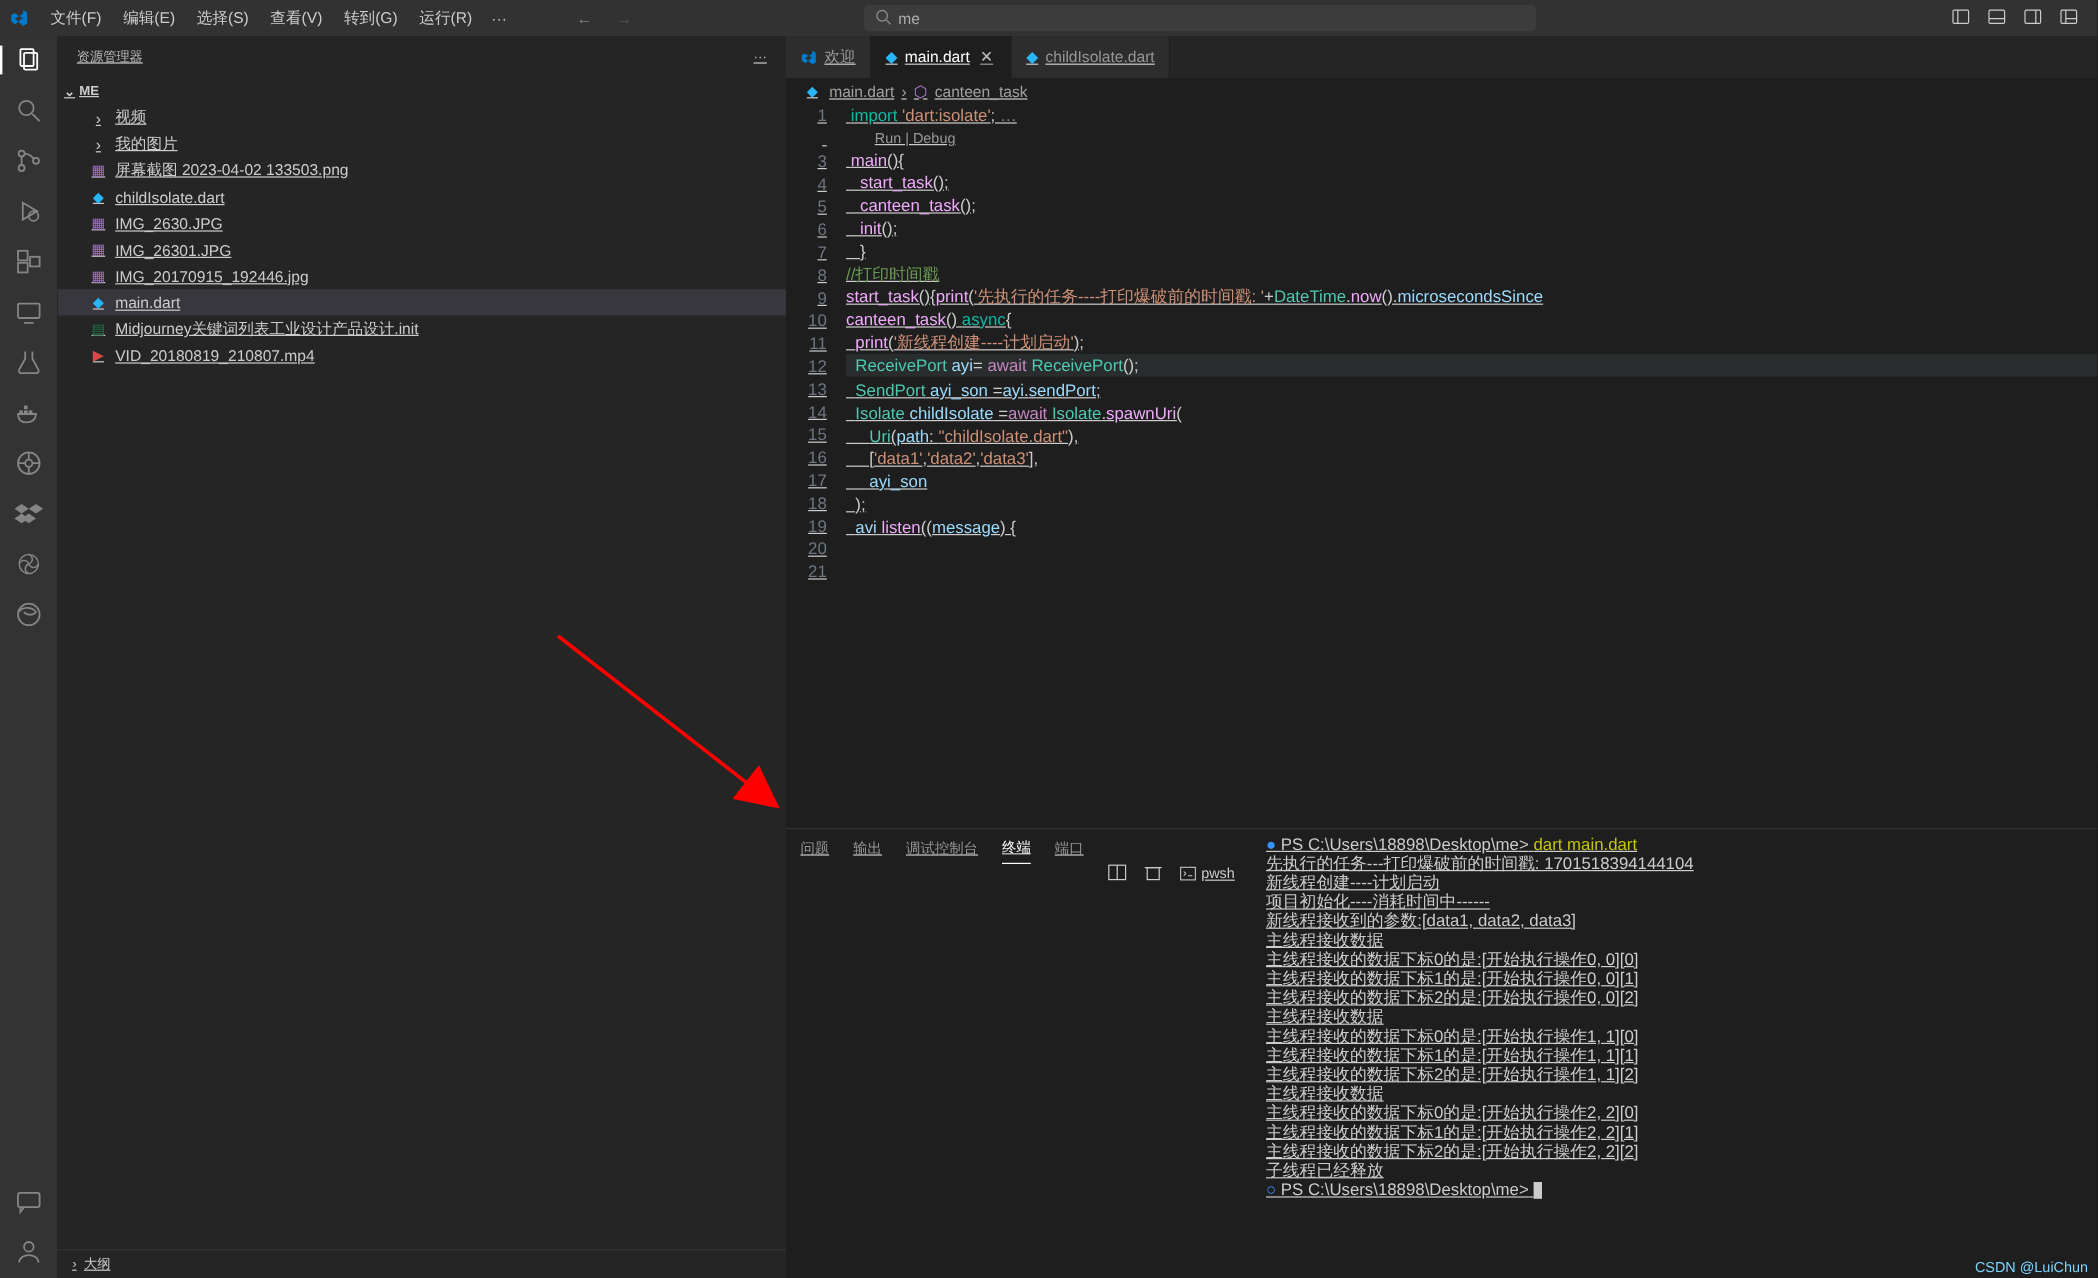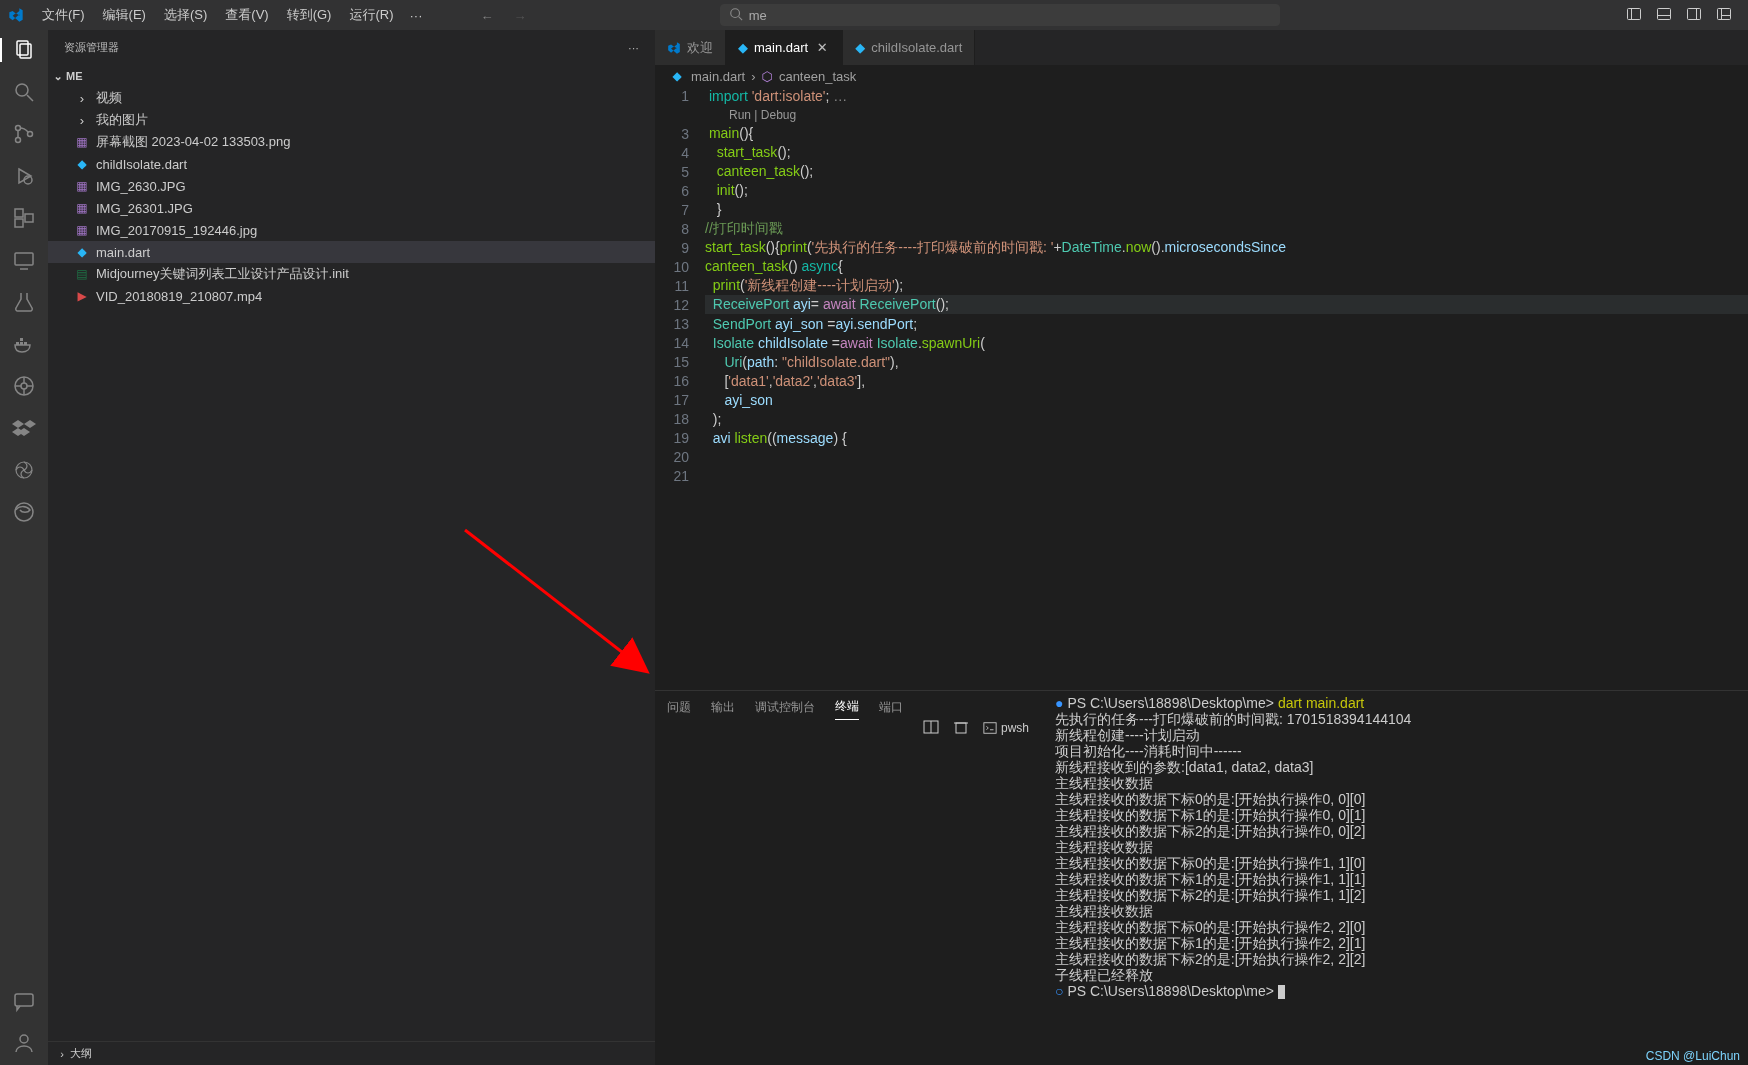--- a/index.html
+++ b/index.html
@@ -6,21 +6,21 @@
 body { background:#1e1e1e; color:#cccccc; width:1748px; height:1065px; overflow:hidden; font-size:13px; position:relative; }
 .title-bar { height:30px; background:#323233; display:flex; align-items:center; padding:0 8px; }
 .vs-logo { width:16px; height:16px; margin-right:10px; }
 .menu-items { display:flex; gap:2px; }
 .menu-item { padding:4px 8px; cursor:pointer; color:#ccc; }
 .menu-ellipsis { padding:4px 8px; cursor:pointer; }
 .nav-arrows { display:flex; gap:20px; margin-left:50px; margin-right:20px; color:#858585; }
 .search-box { flex:0 0 560px; height:22px; background:#3c3c3c; border:1px solid #3c3c3c; border-radius:4px; display:flex; align-items:center; padding:0 8px; color:#aaa; margin:0 auto; }
 .search-icon { margin-right:6px; opacity:0.7; }
 .title-right { margin-left:auto; display:flex; gap:14px; padding-right:8px; color:#ccc; }
-.main { display:flex; height:calc(100% - 30px); }
+.main { display:flex; height:calc(100% - 30px);text-decoration:underline; }
 .activity-bar { width:48px; background:#333333; display:flex; flex-direction:column; align-items:center; padding-top:8px; gap:18px; }
 .activity-item { width:24px; height:24px; display:flex; align-items:center; justify-content:center; color:#858585; cursor:pointer; position:relative; }
 .activity-item.active { color:#fff; }
 .activity-item.active::before { content:""; position:absolute; left:-12px; width:2px; height:24px; background:#fff; }
 .activity-bottom { margin-top:auto; padding-bottom:10px; display:flex; flex-direction:column; gap:18px; align-items:center; }
 .sidebar { width:607px; background:#252526; display:flex; flex-direction:column; }
 .sidebar-header { height:35px; display:flex; align-items:center; padding:0 16px; font-size:11px; color:#bbb; justify-content:space-between; }
 .explorer-tree { flex:1; overflow:auto; font-size:13px; }
 .tree-folder { height:22px; display:flex; align-items:center; padding-left:4px; cursor:pointer; }
 .tree-folder.root { font-weight:600; font-size:11px; padding-left:2px; }
@@ -33,21 +33,21 @@
 .tab { height:35px; display:flex; align-items:center; padding:0 12px; gap:6px; background:#2d2d2d; cursor:pointer; border-right:1px solid #1e1e1e; color:#969696; font-size:13px; }
 .tab.active { background:#1e1e1e; color:#fff; }
 .tab-close { width:16px; height:16px; display:flex; align-items:center; justify-content:center; border-radius:3px; opacity:0.7; }
 .breadcrumb { height:22px; display:flex; align-items:center; padding:0 14px; gap:6px; color:#a0a0a0; font-size:13px; }
 .code-area { flex:1; display:flex; overflow:hidden; position:relative; }
 .gutter { width:50px; text-align:right; padding-right:16px; color:#6e7681; font-family:Consolas,"Courier New",monospace; font-size:14px; line-height:19px; padding-top:0; }
 .code-lines { flex:1; font-family:Consolas,"Courier New",monospace; font-size:14px; line-height:19px; white-space:pre; }
 .codelens { color:#999; font-size:12px; padding-left:24px; line-height:18px; }
 .tk-keyword { color:#14b8a6; }
 .tk-type { color:#4ec9b0; }
-.tk-func { color:#84cc16; }
+.tk-func { color:#f0abfc; }
 .tk-string { color:#ce9178; }
 .tk-comment { color:#6a9955; }
 .tk-var { color:#9cdcfe; }
 .tk-await { color:#c586c0; }
 .tk-prop { color:#9cdcfe; }
 .line-highlight { background:#2a2d2e; display:inline-block; width:100%; }
 .panel { height:375px; background:#1e1e1e; border-top:1px solid #333; display:flex; flex-direction:row; }
 .panel-tabs { height:32px; display:flex; align-items:center; padding:0 12px; gap:20px; font-size:12px; color:#969696; }
 .panel-tab { cursor:pointer; padding:4px 0; }
 .panel-tab.active { color:#fff; border-bottom:1px solid #fff; }

